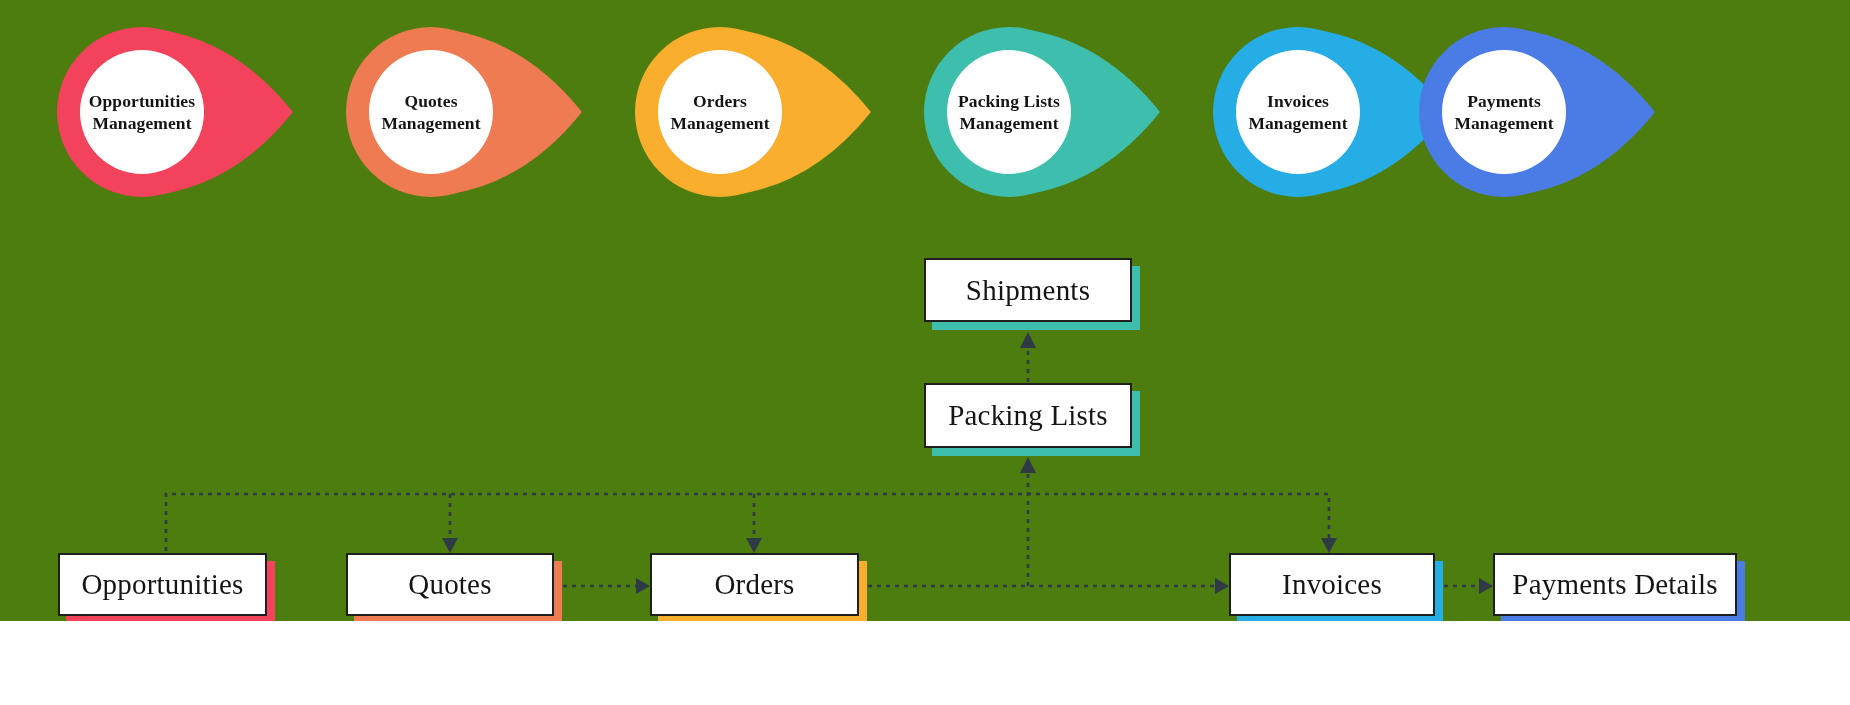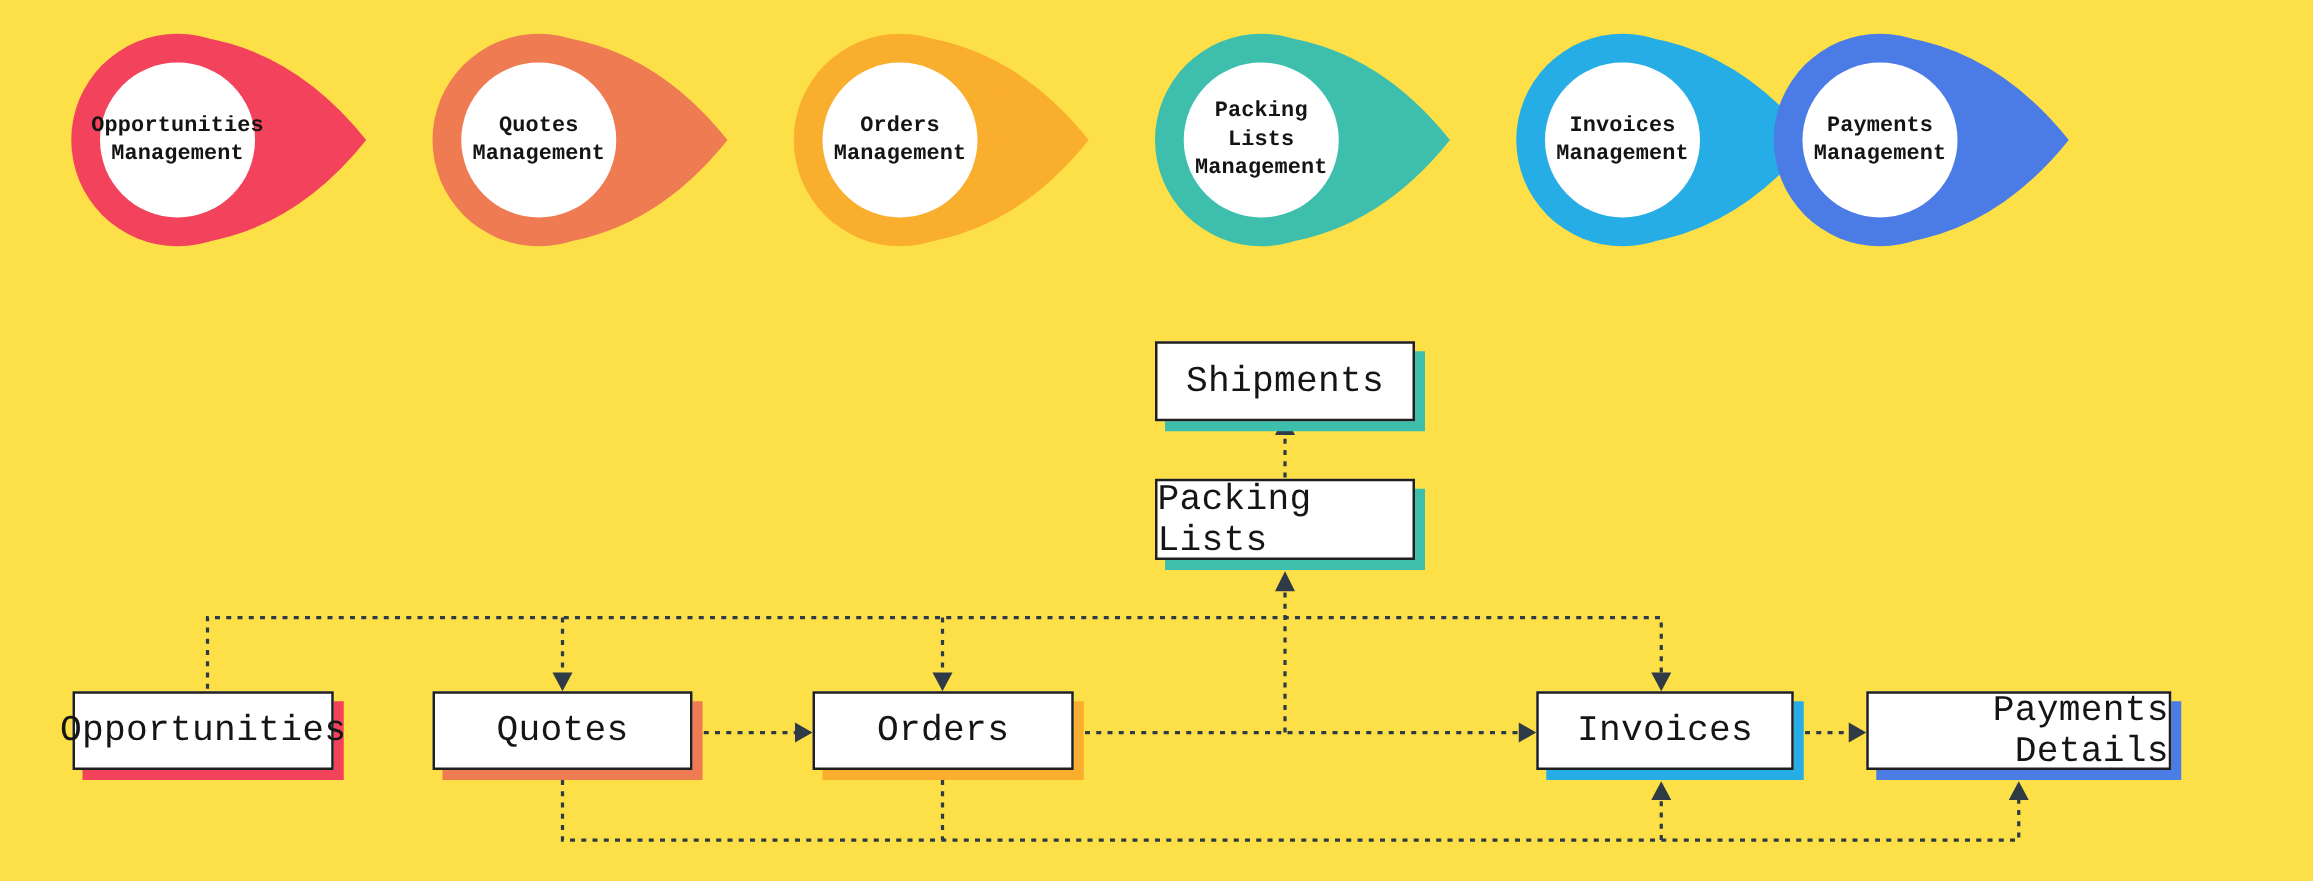--- a/index.html
+++ b/index.html
@@ -1,18 +1,18 @@
 <!DOCTYPE html>
 <html><head>
 <meta charset="utf-8">
 <style>
   html,body{margin:0;padding:0;background:#fff;}
   .canvas{
-    position:relative;width:1850px;height:705px;background:#fde047;overflow:hidden;
-    font-family:Liberation Mono, monospace;
+    position:relative;width:1850px;height:621px;background:#4d7c0f;overflow:hidden;
+    font-family:Liberation Serif, serif;
   }
   
   .stage{position:absolute;width:255px;height:180px;top:22px;}
   .stage svg{position:absolute;left:0;top:0;}
   .stage-label{
     position:absolute;left:25px;top:25px;width:130px;height:130px;
     display:flex;align-items:center;justify-content:center;text-align:center;
     font-size:17.5px;font-weight:700;line-height:1.28;color:#141414;
     white-space:pre-line;letter-spacing:.1px;
   }
@@ -113,21 +113,21 @@
       <polygon points="636,578 636,594 650,586"></polygon>
       <polygon points="1215,578 1215,594 1229,586"></polygon>
       <polygon points="1479,578 1479,594 1493,586"></polygon>
       <polygon points="1020,473 1036,473 1028,457"></polygon>
       <polygon points="1020,348 1036,348 1028,332"></polygon>
       <polygon points="1321,640 1337,640 1329,625"></polygon>
       <polygon points="1607,640 1623,640 1615,625"></polygon>
     </g>
   </svg>
 
-  <div class="node" style="left: 924px; top: 273px; width: 208px; height: 64px; --sc: #3ebfae;">
+  <div class="node" style="left: 924px; top: 258px; width: 208px; height: 64px; --sc: #3ebfae;">
     <span>Shipments</span>
   </div>
 
   <div class="node" style="left: 924px; top: 383px; width: 208px; height: 65px; --sc: #3ebfae;">
     <span>Packing Lists</span>
   </div>
 
   <div class="node" style="left: 58px; top: 553px; width: 209px; height: 63px; --sc: #f3425b;">
     <span>Opportunities</span>
   </div>

